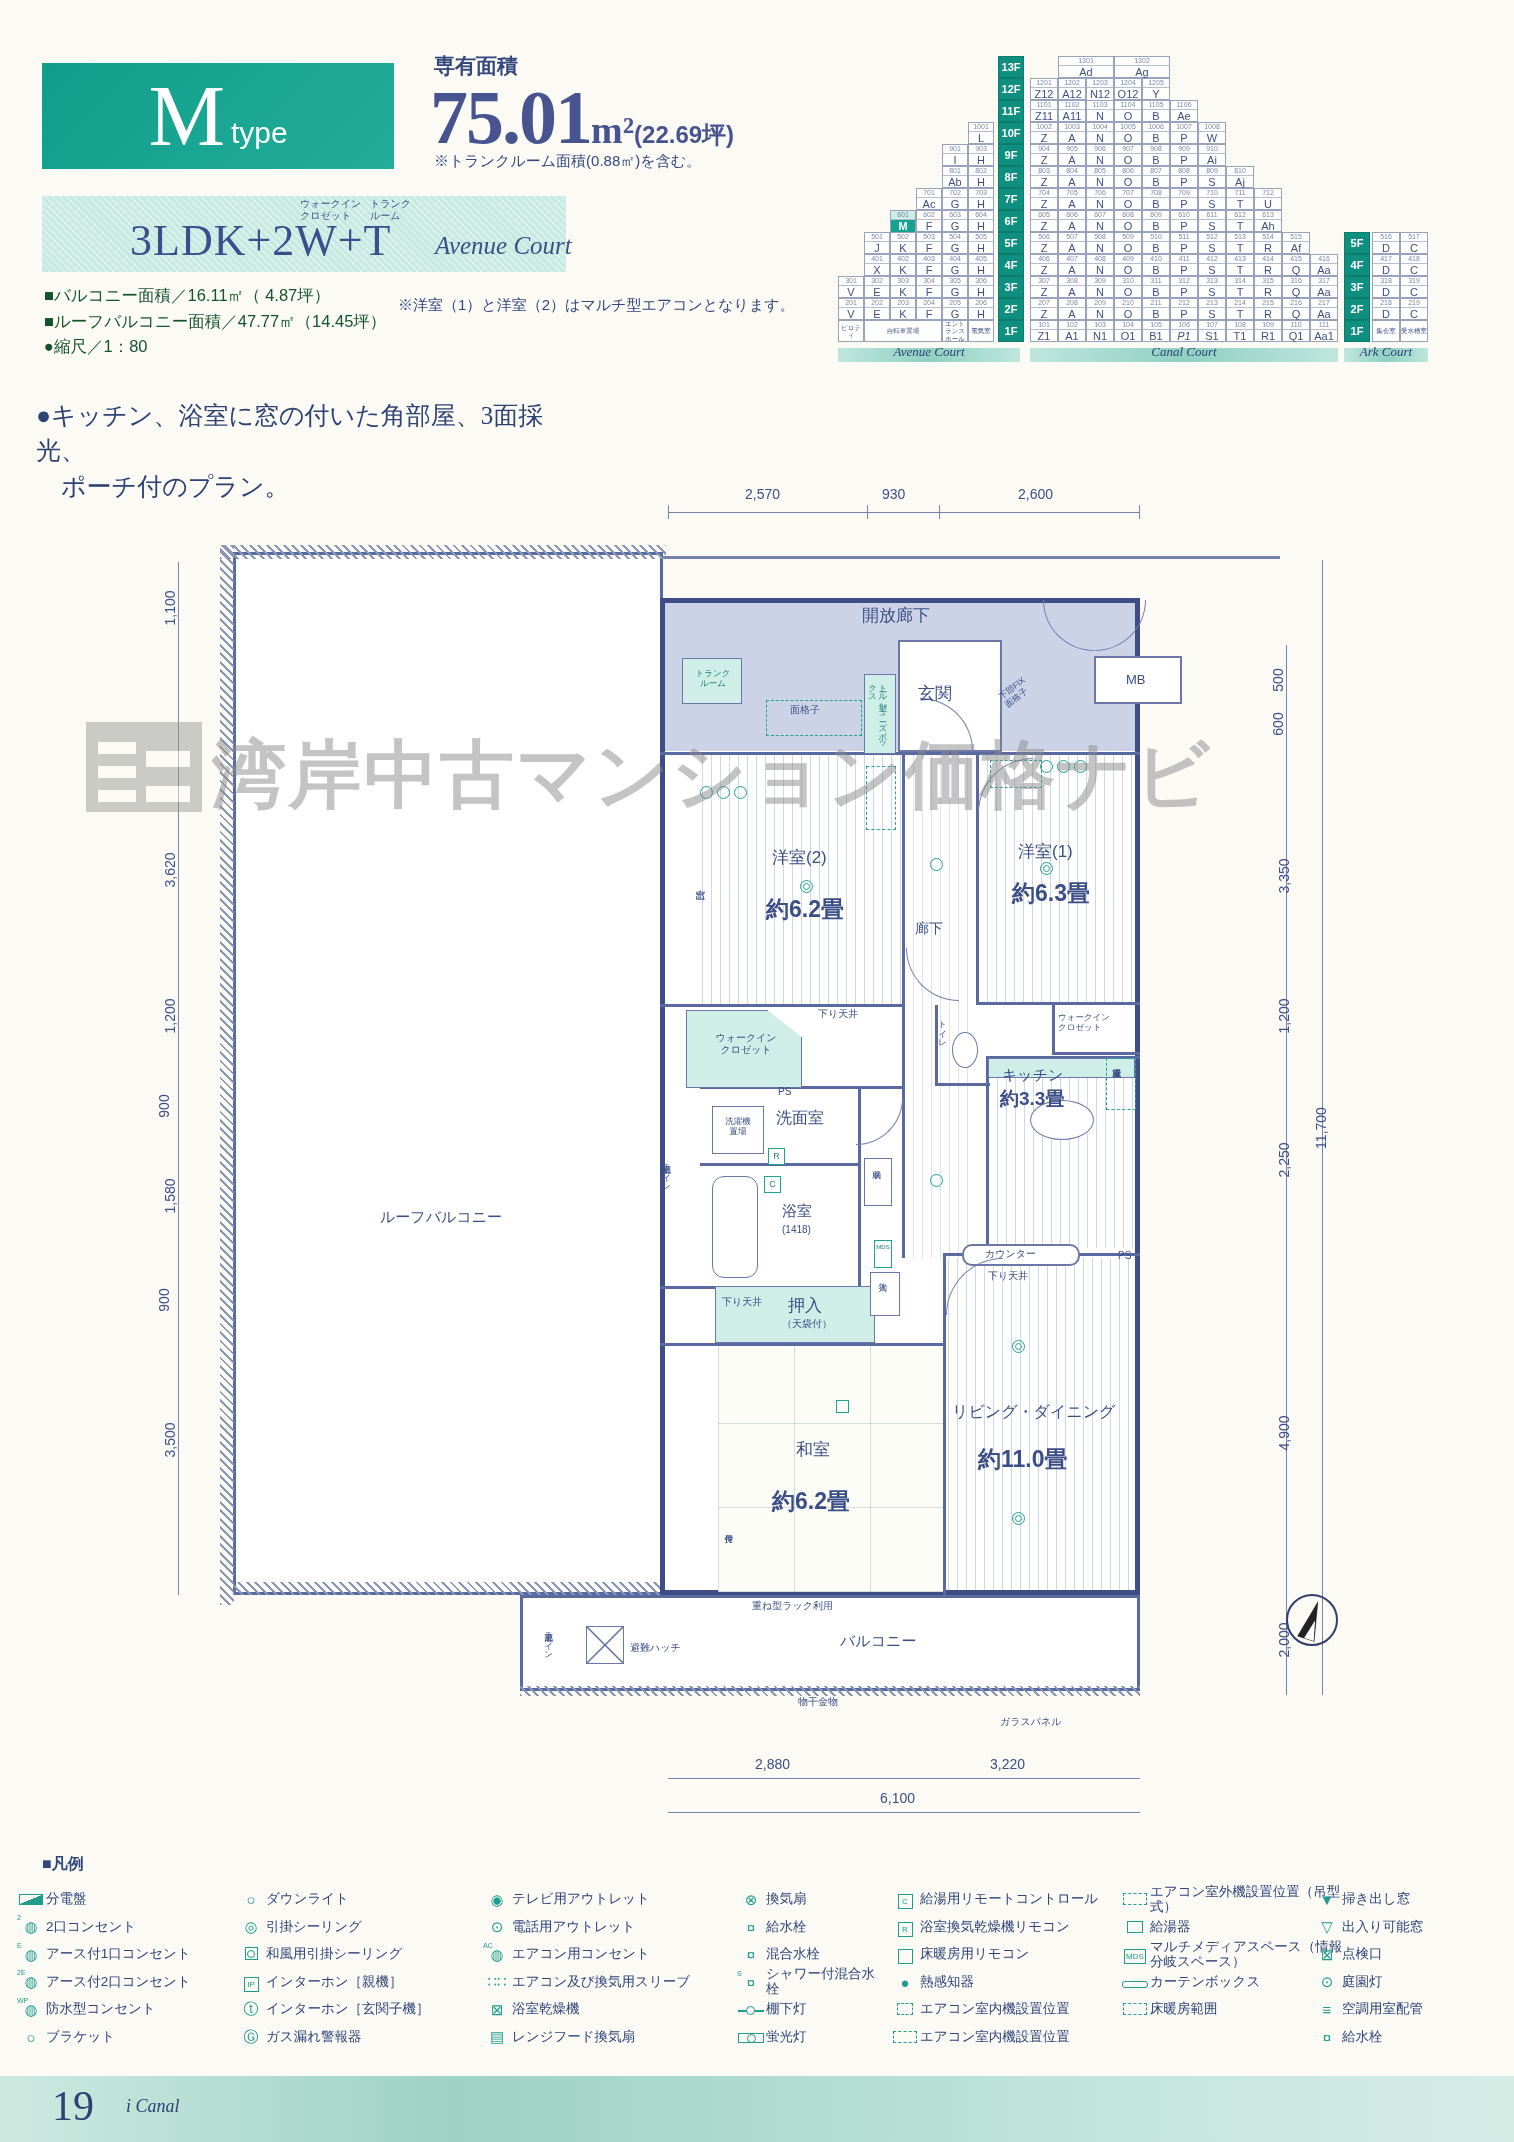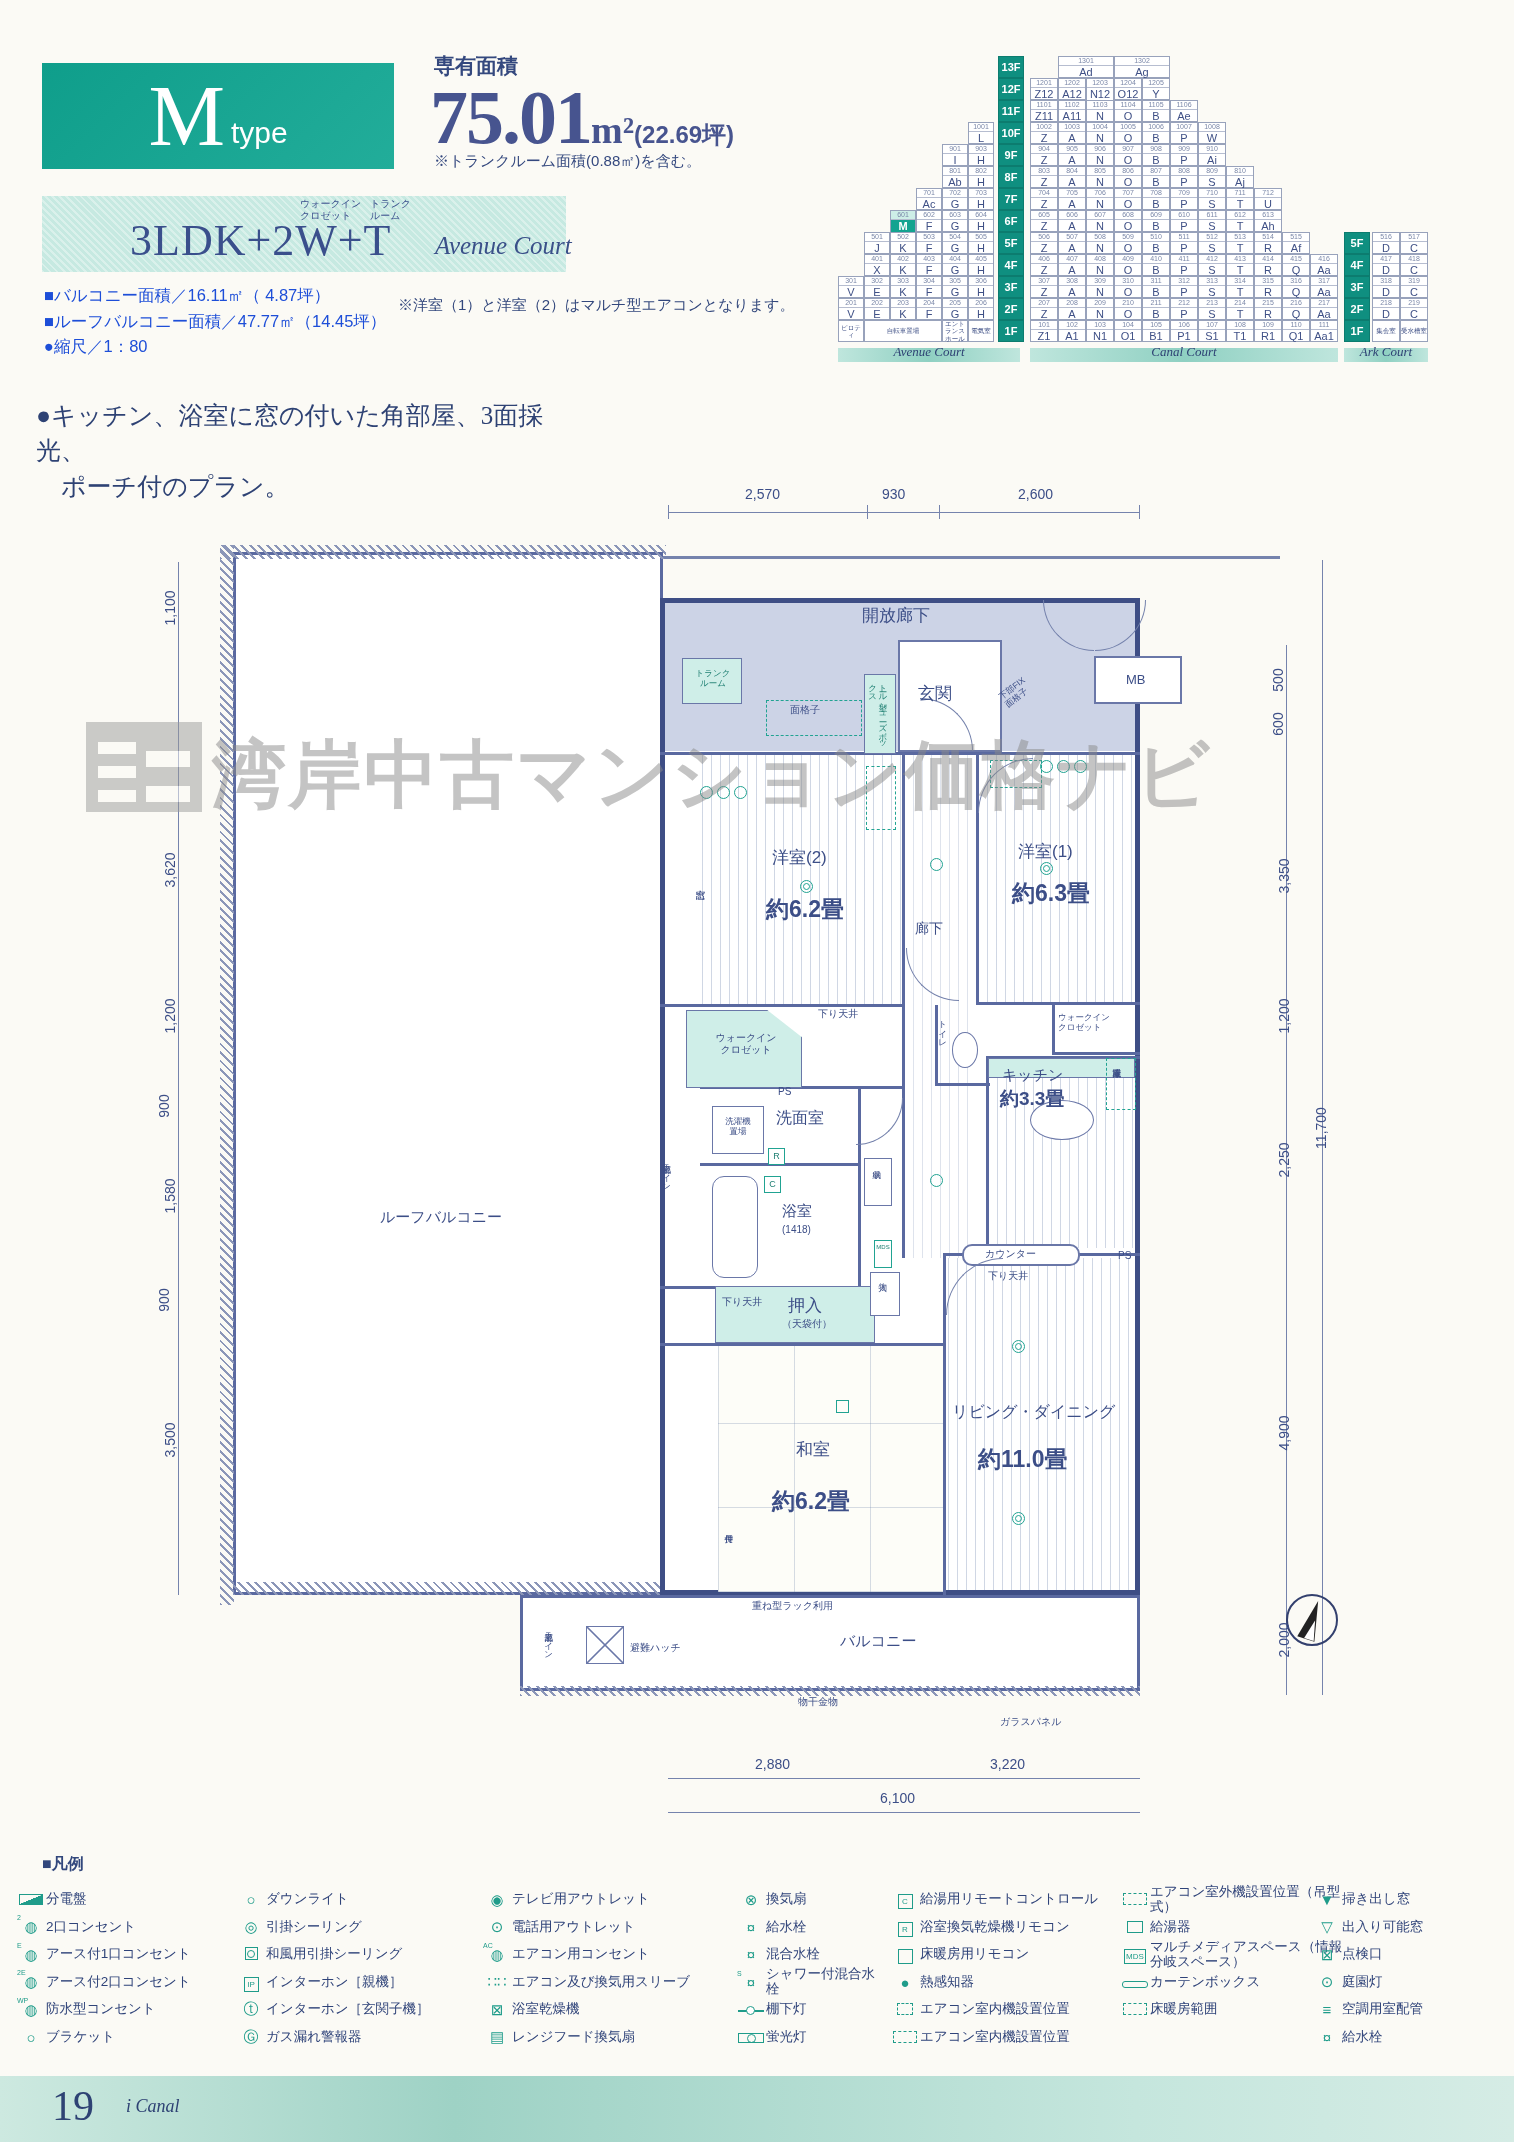--- a/index.html
+++ b/index.html
@@ -14,21 +14,21 @@
   .area-caption{left:434px;top:52px;font-size:21px;font-weight:bold;color:#34487e;}
   .area-value{left:430px;top:74px;color:#47548f;white-space:nowrap;}
   .area-value .num{font-family:"Liberation Serif",serif;font-size:76px;font-weight:bold;letter-spacing:-2px;}
   .area-value .unit{font-family:"Liberation Serif",serif;font-size:38px;font-weight:bold;}
   .area-value .tsubo{font-size:24px;font-weight:bold;}
   .area-note{left:434px;top:152px;font-size:15px;color:#34487e;}
   .plan-banner{left:42px;top:196px;width:524px;height:76px;
     background:#c6e9e1;background-image:repeating-linear-gradient(45deg,rgba(255,255,255,.35) 0 2px,transparent 2px 5px);}
   .plan-type{left:130px;top:215px;font-family:"Liberation Serif",serif;font-size:44px;color:#3a4f8c;letter-spacing:1px;}
   .ruby{font-size:10px;color:#3a4f8c;line-height:1.15;white-space:pre-line;}
-  .details{left:44px;top:283px;font-size:16.5px;color:#1d4ed8;line-height:1.55;white-space:pre-line;}
+  .details{left:44px;top:283px;font-size:16.5px;color:#14532d;line-height:1.55;white-space:pre-line;}
   .aircon-note{left:398px;top:296px;font-size:15px;color:#32477c;}
   .bullets{left:36px;top:362px;width:540px;font-family:"Liberation Serif",serif;
     font-size:25px;color:#2e4274;line-height:1.42;white-space:pre-line;}
   .bullets p{margin:0 0 10px 0;}
   
   #grid{left:812px;top:56px;width:660px;height:336px;font-family:"Liberation Sans",sans-serif;}
   .gcell{position:absolute;border:1px solid #98a2bb;background:#fff;box-sizing:border-box;}
   .gcell .no{display:block;font-size:7px;color:#7a87a8;text-align:center;line-height:8px;height:8px;border-bottom:1px solid #b6bdd0;}
   .gcell .u{display:block;font-size:11px;color:#3f5086;text-align:center;line-height:12px;}
   .gcell.hl .no{background:#cdeee7;}
@@ -689,21 +689,21 @@
       <span class="u">N1</span>
     </div>
     <div class="gcell" style="left: 302px; top: 264px; width: 28px; height: 22px;">
       <span class="no">104</span>
       <span class="u">O1</span>
     </div>
     <div class="gcell" style="left: 330px; top: 264px; width: 28px; height: 22px;">
       <span class="no">105</span>
       <span class="u">B1</span>
     </div>
-    <div class="gcell" style="left: 358px; top: 264px; width: 28px; height: 22px;">
+    <div class="gcell" style="left: 358px; top: 264px; width: 28px; height: 22px; font-style: italic;">
       <span class="no">106</span>
       <span class="u">P1</span>
     </div>
     <div class="gcell" style="left: 386px; top: 264px; width: 28px; height: 22px;">
       <span class="no">107</span>
       <span class="u">S1</span>
     </div>
     <div class="gcell" style="left: 414px; top: 264px; width: 28px; height: 22px;">
       <span class="no">108</span>
       <span class="u">T1</span>

